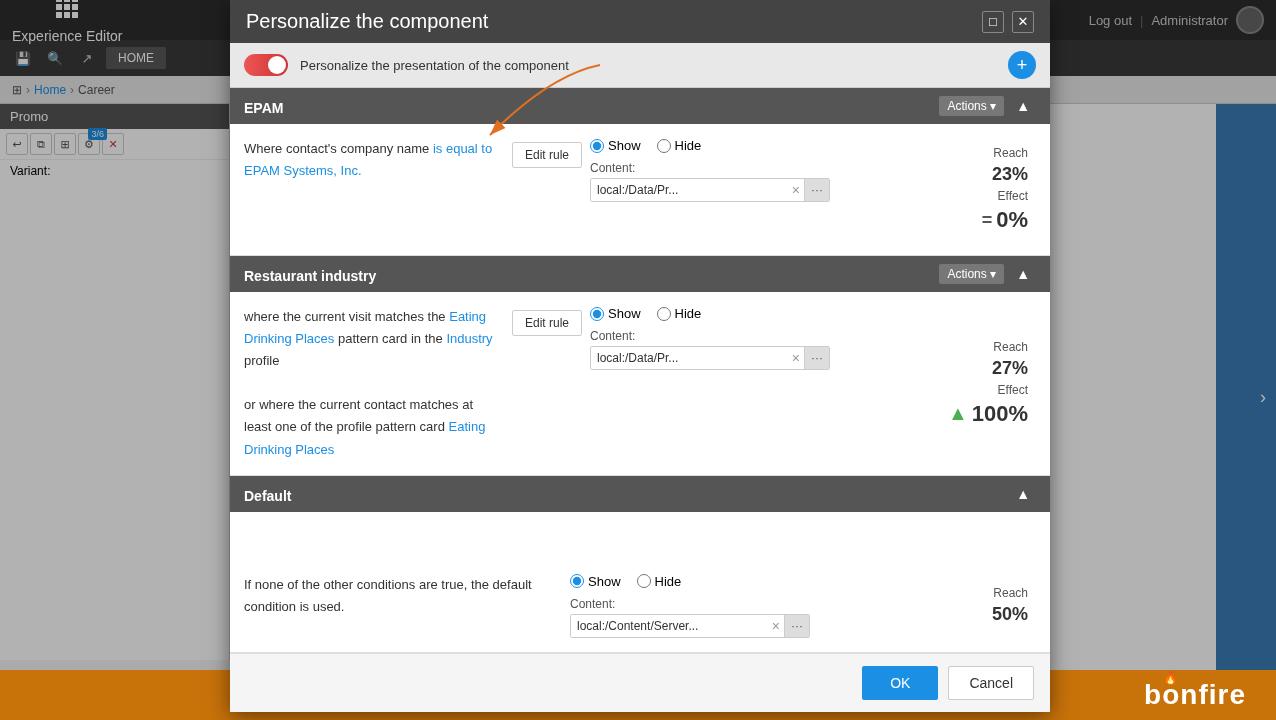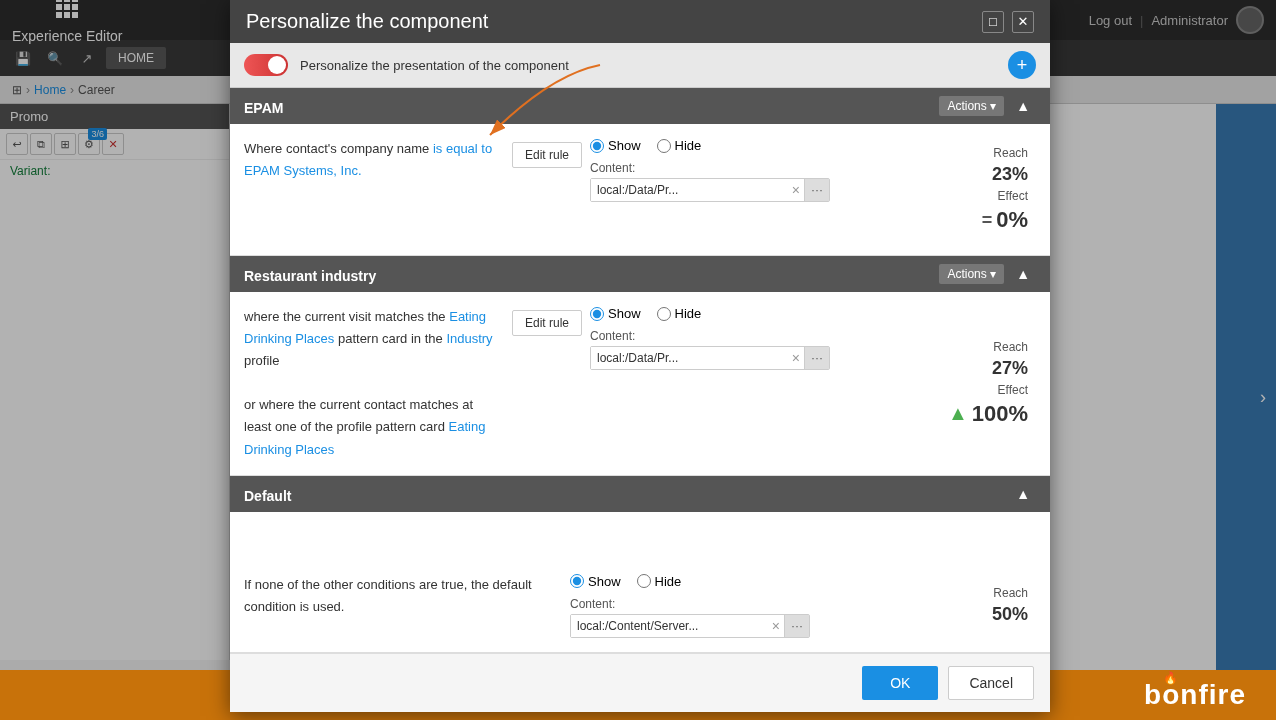--- a/index.html
+++ b/index.html
@@ -80,21 +80,21 @@
       display: flex; align-items: center; gap: 2px;
       padding: 4px 6px;
       border-bottom: 1px solid #eee;
     }
     .tb-btn {
       background: none; border: 1px solid #ccc; width: 22px; height: 22px;
       cursor: pointer; display: flex; align-items: center; justify-content: center;
       font-size: 11px; border-radius: 2px; color: #555;
     }
     .badge { background: #1a8fe3; color: white; font-size: 9px; padding: 1px 3px; border-radius: 2px; }
-    .variant-label { padding: 4px 10px; font-size: 12px; color: #15803d; }
+    .variant-label { padding: 4px 10px; font-size: 12px; color: #000000; }
 
     
     .page-bg {
       position: absolute;
       left: 230px; top: 28px; right: 0; bottom: 0;
       background: white;
       overflow: hidden;
     }
     .careers-text {
       color: #00a651;

